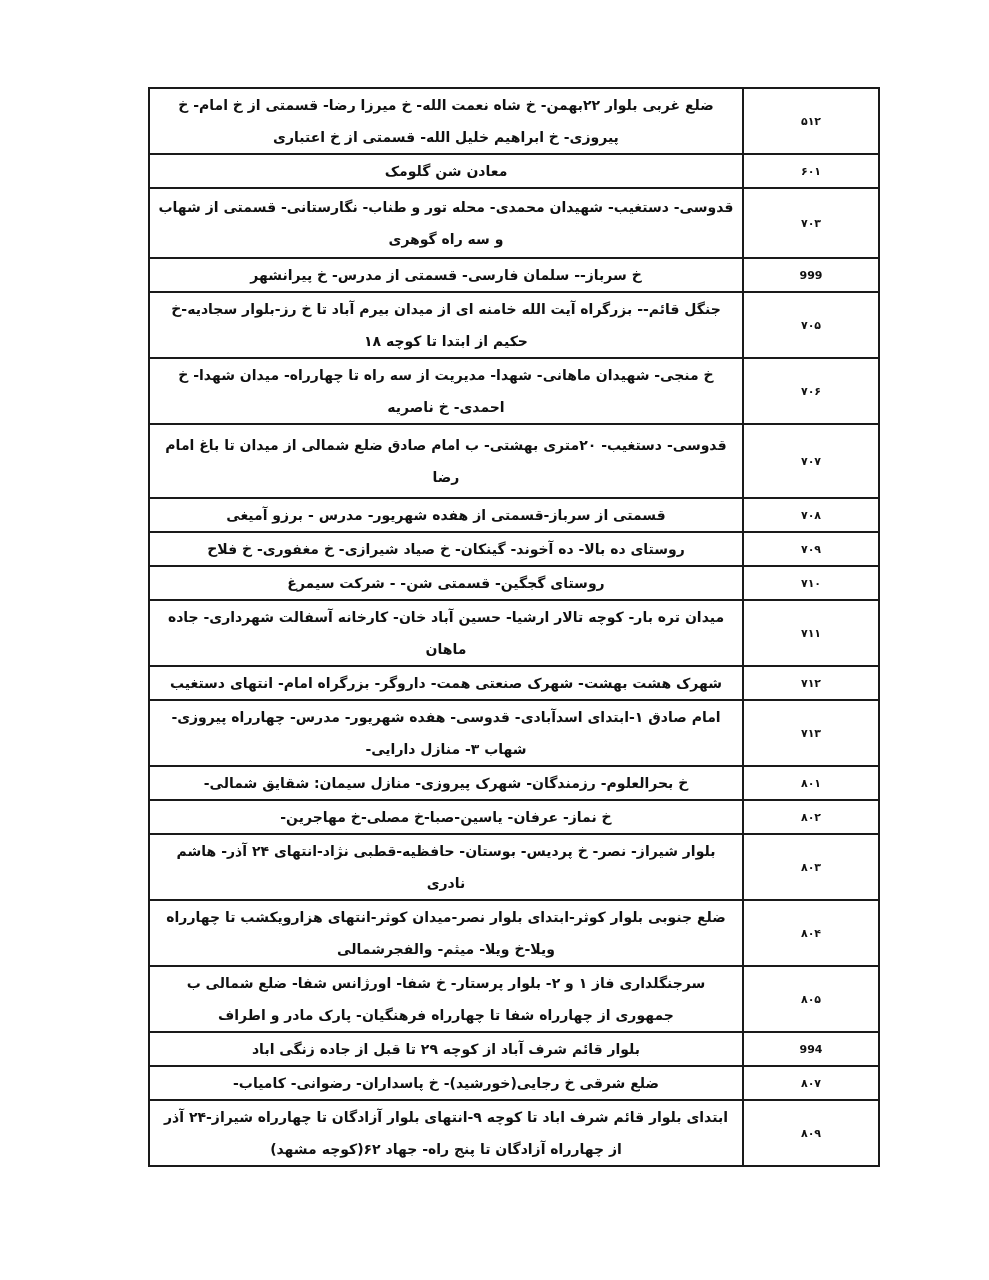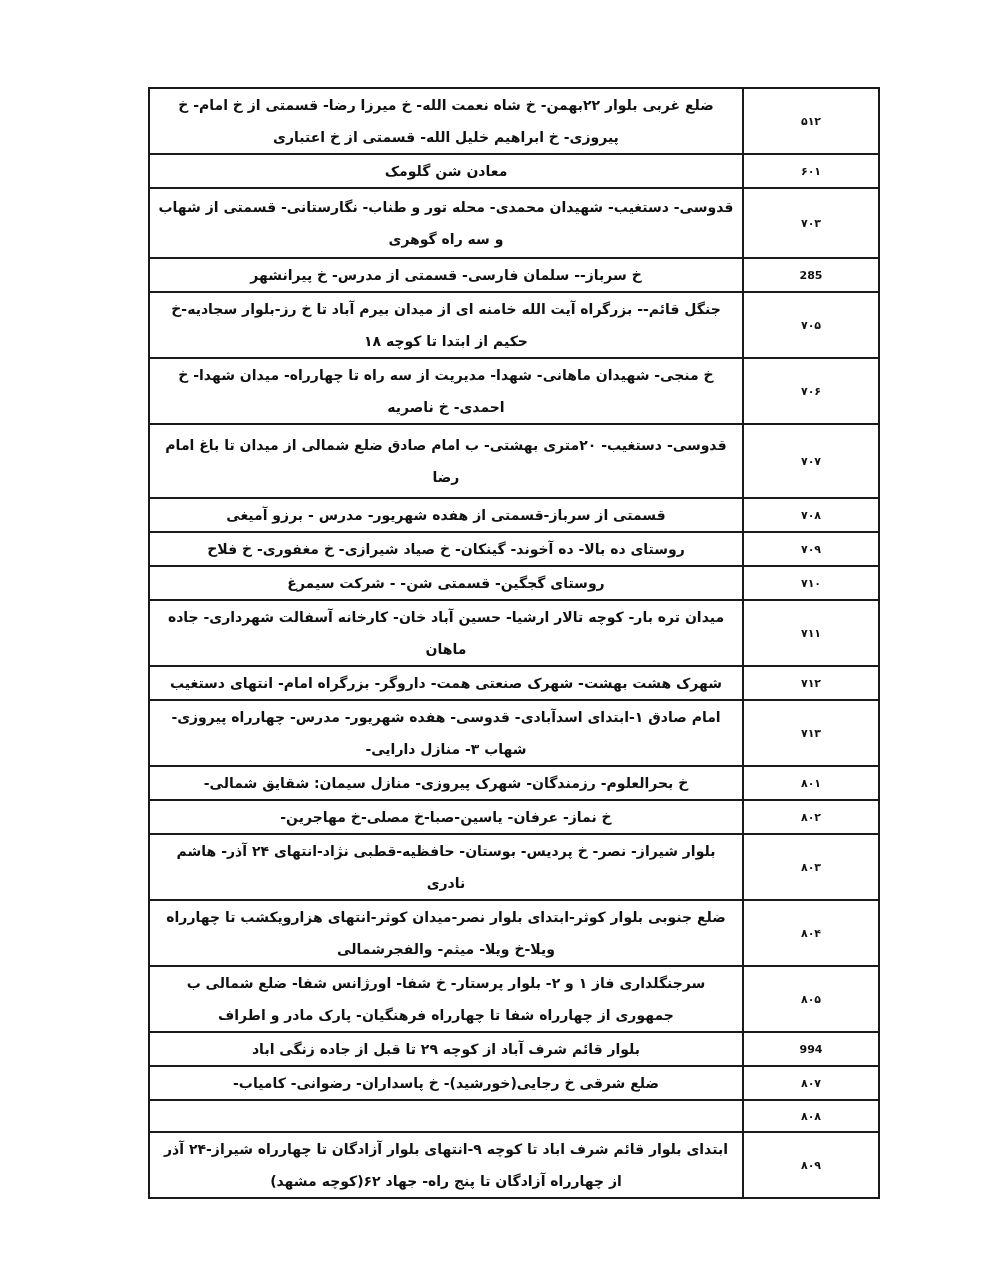--- a/index.html
+++ b/index.html
@@ -56,21 +56,21 @@
         </tr>
       <tr style="height: 32px;">
           <td class="code">۶۰۱</td>
           <td class="desc">معادن شن گلومک</td>
         </tr>
       <tr style="height: 70px;">
           <td class="code">۷۰۳</td>
           <td class="desc">قدوسی- دستغیب- شهیدان محمدی- محله تور و طناب- نگارستانی- قسمتی از شهاب و سه راه گوهری</td>
         </tr>
       <tr style="height: 32px;">
-          <td class="code">285</td>
+          <td class="code">999</td>
           <td class="desc">خ سرباز-- سلمان فارسی- قسمتی از مدرس- خ پیرانشهر</td>
         </tr>
       <tr style="height: 66px;">
           <td class="code">۷۰۵</td>
           <td class="desc">جنگل قائم-- بزرگراه آیت الله خامنه ای از میدان بیرم آباد تا خ رز-بلوار سجادیه-خ حکیم از ابتدا تا کوچه ۱۸</td>
         </tr>
       <tr style="height: 66px;">
           <td class="code">۷۰۶</td>
           <td class="desc">خ منجی- شهیدان ماهانی- شهدا- مدیریت از سه راه تا چهارراه- میدان شهدا- خ احمدی- خ ناصریه</td>
         </tr>
@@ -123,23 +123,19 @@
           <td class="desc">سرجنگلداری فاز ۱ و ۲- بلوار پرستار- خ شفا- اورژانس شفا- ضلع شمالی ب جمهوری از چهارراه شفا تا چهارراه فرهنگیان- پارک مادر و اطراف</td>
         </tr>
       <tr style="height: 32px;">
           <td class="code">994</td>
           <td class="desc">بلوار قائم شرف آباد از کوچه ۲۹ تا قبل از جاده زنگی اباد</td>
         </tr>
       <tr style="height: 32px;">
           <td class="code">۸۰۷</td>
           <td class="desc">ضلع شرقی خ رجایی(خورشید)- خ پاسداران- رضوانی- کامیاب-</td>
         </tr>
-      <tr style="height: 32px;">
-          <td class="code">۸۰۸</td>
-          <td class="desc"></td>
-        </tr>
       <tr style="height: 66px;">
           <td class="code">۸۰۹</td>
           <td class="desc">ابتدای بلوار قائم شرف اباد تا کوچه ۹-انتهای بلوار آزادگان تا چهارراه شیراز-۲۴ آذر از چهارراه آزادگان تا پنج راه- جهاد ۶۲(کوچه مشهد)</td>
         </tr>
     </tbody>
   </table>
 </div>
 
 </body></html>

